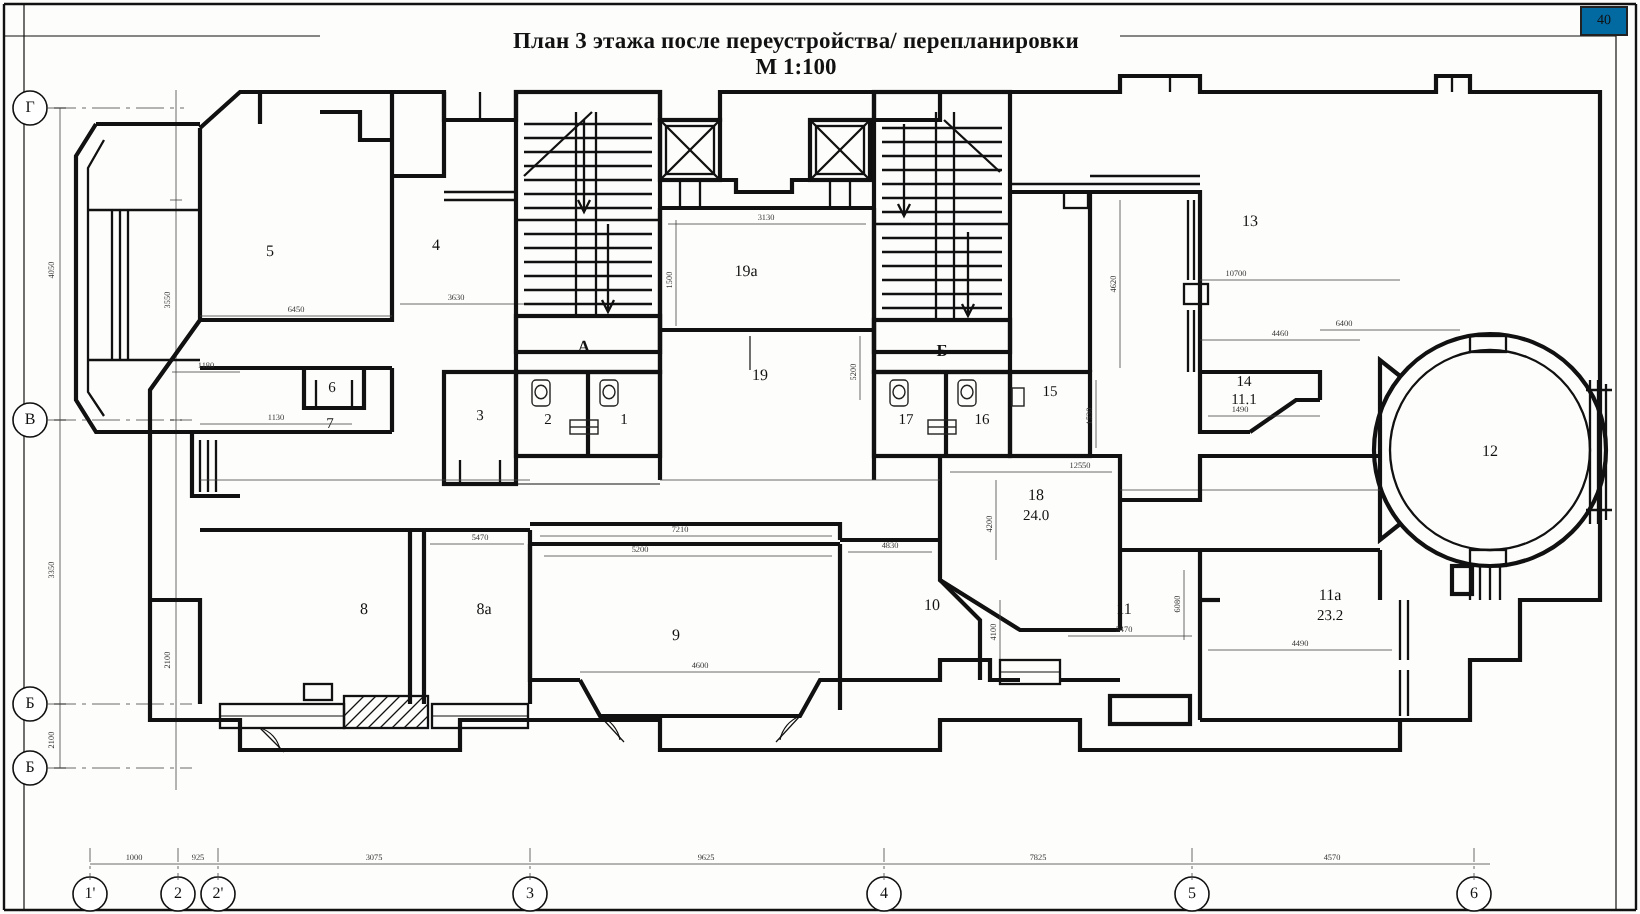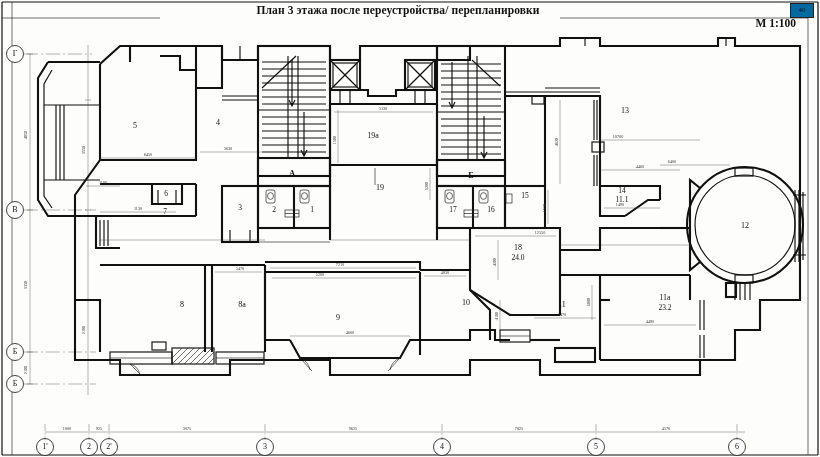--- a/index.html
+++ b/index.html
@@ -24,39 +24,38 @@
   }
   svg#plan {
     position: absolute;
     left: 0; top: 0;
     width: 820px;
     height: 457px;
     display: block;
   }
   .ttl {
     position: absolute;
-    top: 4px;
+    top: 15px;
     left: 0;
     width: 796px;
     text-align: center;
     pointer-events: none;
   }
   .ttl .t1 {
     font-size: 11.5px;
     font-weight: bold;
     letter-spacing: 0.1px;
     display: block;
     line-height: 13px;
   }
   .ttl .t2 {
     font-size: 11.5px;
     font-weight: bold;
     display: block;
     line-height: 13px;
-    text-align: right;
   }
   .pgbox {
     position: absolute;
     right: 6px;
     top: 3px;
     width: 22px;
     height: 13px;
     border: 1px solid #222;
     font-size: 7px;
     text-align: center;

